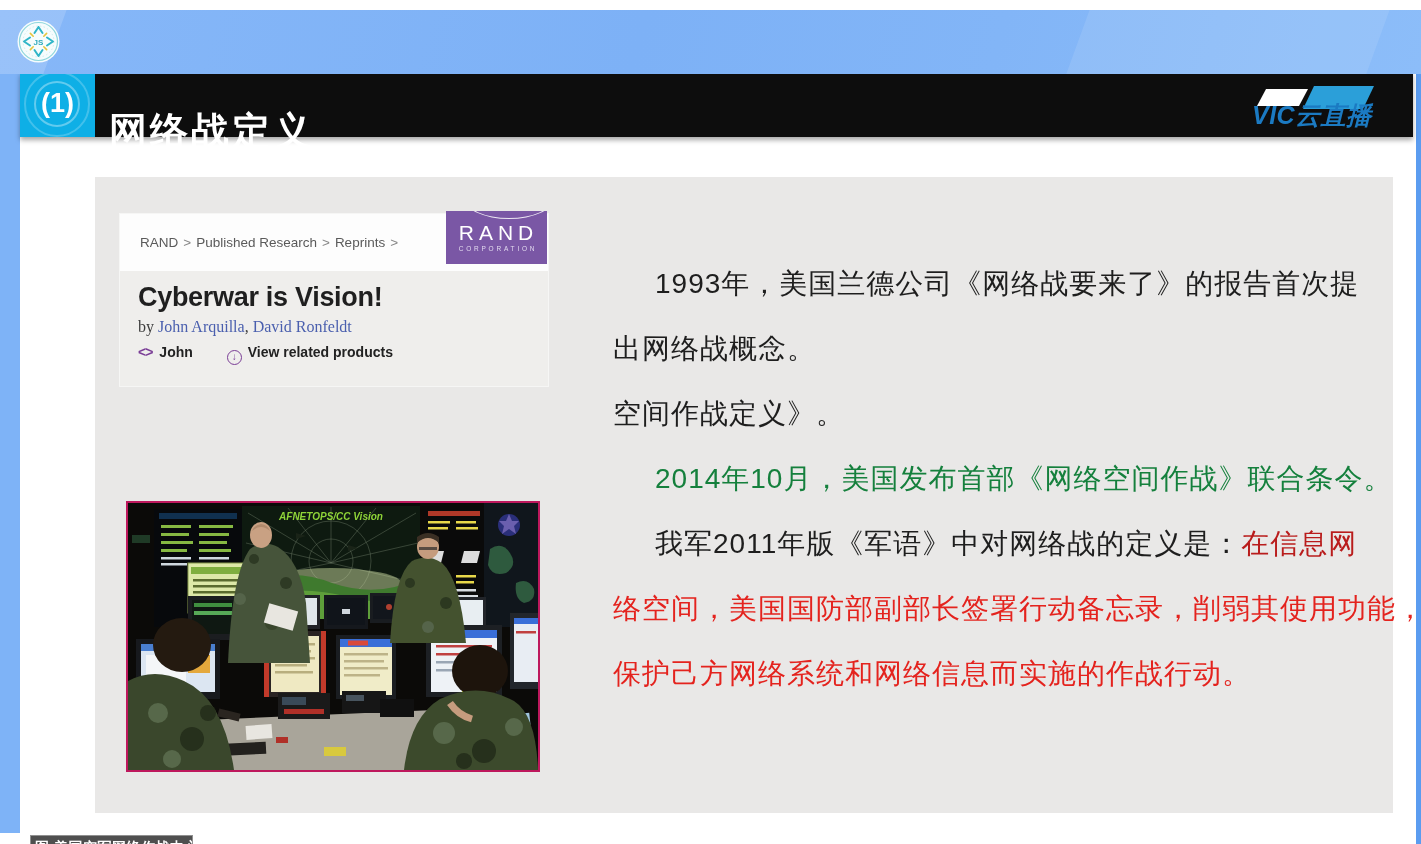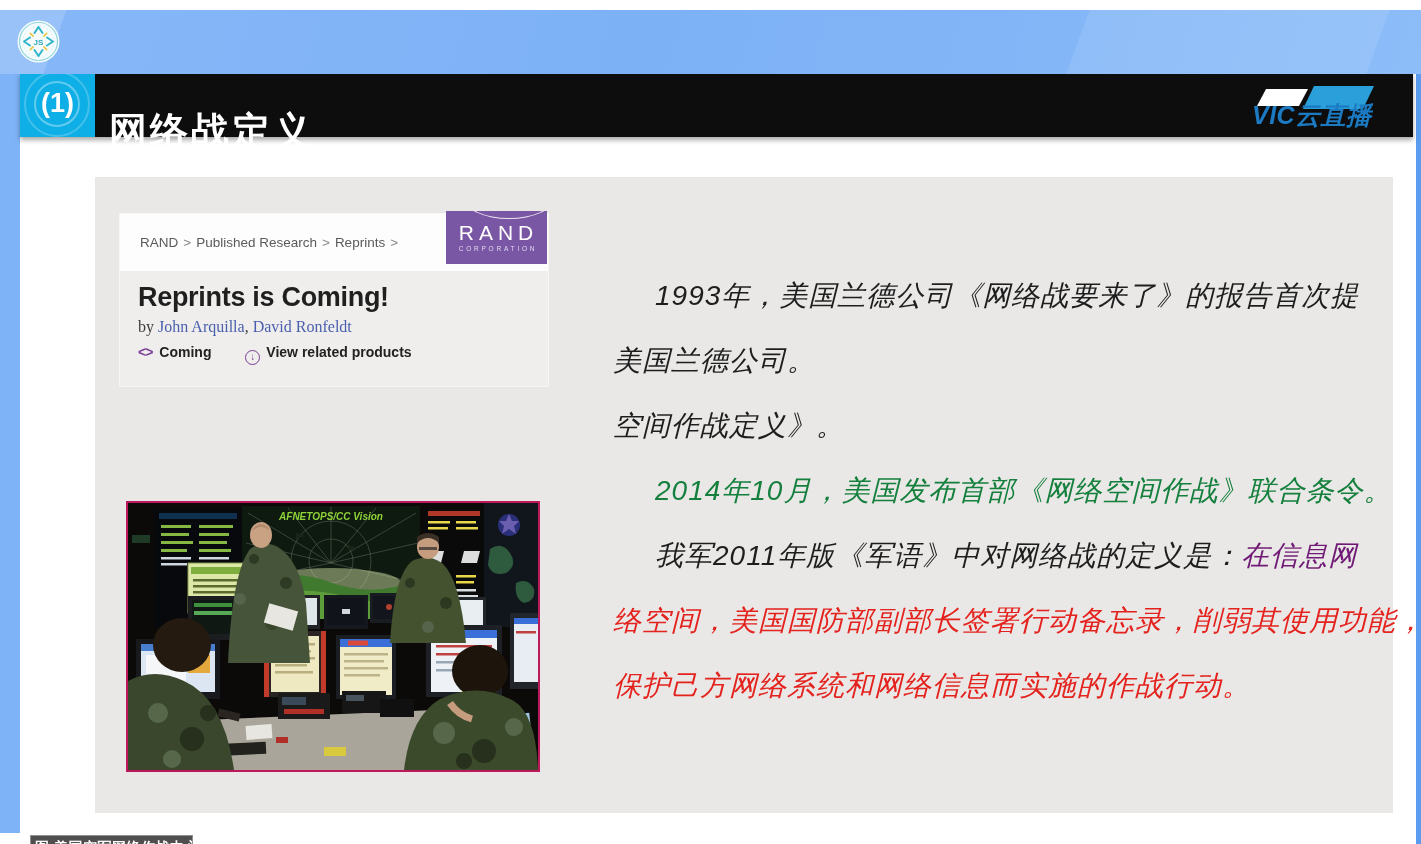--- a/index.html
+++ b/index.html
@@ -65,21 +65,21 @@
   .icon-code { color:#7a3d96; letter-spacing:-1px; margin-right:7px; font-size:14px; }
   .icon-circle-down { display:inline-block; width:15px; height:15px; border:1.6px solid #7a3d96;
     border-radius:50%; color:#7a3d96; font-size:10px; line-height:12px; text-align:center;
     margin:0 6px 0 30px; vertical-align:-3px; font-weight:bold; }
 
   
   .photo-frame { position:absolute; left:31px; top:324px; width:414px; height:271px;
     background:#be185d; padding:2px; }
 
   
-  .slide-text { position:absolute; left:518px; top:86px; width:800px;font-style:italic; }
+  .slide-text { position:absolute; left:518px; top:74px; width:800px; }
   .text-line { height:65px; line-height:65px; font-size:28px; white-space:nowrap;
     color:#1e1e1e; letter-spacing:1px; }
   .text-line.indent { padding-left:42px; }
 
   
   .bottom-caption { position:absolute; left:30px; top:835px; width:163px; height:9px;
     background:#4f4f4f; border:1px solid #909090; border-bottom:none; overflow:hidden; }
   .bottom-caption span { display:block; color:#ffffff; font-size:14px; font-weight:bold;
     margin:3px 0 0 4px; letter-spacing:0.5px; white-space:nowrap; }
 </style>
@@ -134,26 +134,26 @@
 
   <div class="rand-card">
     <div class="rand-top">
       <div class="breadcrumb"><span class="bc-item">RAND</span><span class="bc-sep">&gt;</span><span class="bc-item">Published Research</span><span class="bc-sep">&gt;</span><span class="bc-item">Reprints</span><span class="bc-sep">&gt;</span></div>
       <div class="rand-logo">
         <div class="arc"></div>
         <div class="l1">RAND</div>
         <div class="l2">CORPORATION</div>
       </div>
     </div>
-    <div class="rand-title">Reprints is Coming!</div>
+    <div class="rand-title">Cyberwar is Vision!</div>
     <div class="rand-byline">
       <span>by </span><span><span class="author-link">John Arquilla</span>, <span class="author-link">David Ronfeldt</span></span>
     </div>
     <div class="rand-actions">
-      <span><span class="icon-code">&lt;&gt;</span><span>Coming</span></span>
+      <span><span class="icon-code">&lt;&gt;</span><span>John</span></span>
       <span><span class="icon-circle-down">↓</span><span>View related products</span></span>
     </div>
   </div>
 
   <div class="photo-frame">
     <svg width="410" height="267" viewBox="0 0 410 267">
       <rect width="410" height="267" fill="#0b0a08"></rect>
 
       <rect x="4" y="32" width="18" height="8" fill="#1f3a26"></rect>
 
@@ -335,24 +335,24 @@
           <circle cx="356" cy="248" r="12" fill="#26301c"></circle>
         <circle cx="386" cy="224" r="9" fill="#57684a"></circle>
           <circle cx="336" cy="258" r="8" fill="#26301c"></circle>
         <path d="M322 200 Q330 212 344 216" stroke="#c59c7e" stroke-width="7" fill="none"></path>
       </g>
     </svg>
   </div>
 
   <div class="slide-text">
       <div class="text-line indent"><span style="color: rgb(30, 30, 30);">1993年，美国兰德公司《网络战要来了》的报告首次提</span></div>
-      <div class="text-line"><span style="color: rgb(30, 30, 30);">美国兰德公司。</span></div>
+      <div class="text-line"><span style="color: rgb(30, 30, 30);">出网络战概念。</span></div>
       <div class="text-line"><span style="color: rgb(30, 30, 30);">空间作战定义》。</span></div>
       <div class="text-line indent"><span style="color: #15803d;">2014年10月，美国发布首部《网络空间作战》联合条令。</span></div>
-      <div class="text-line indent"><span style="color: rgb(30, 30, 30);">我军2011年版《军语》中对网络战的定义是：</span><span style="color: #701a75;">在信息网</span></div>
+      <div class="text-line indent"><span style="color: rgb(30, 30, 30);">我军2011年版《军语》中对网络战的定义是：</span><span style="color: #b91c1c;">在信息网</span></div>
       <div class="text-line"><span style="color: rgb(228, 35, 30);">络空间，美国国防部副部长签署行动备忘录，削弱其使用功能，</span></div>
       <div class="text-line"><span style="color: rgb(228, 35, 30);">保护己方网络系统和网络信息而实施的作战行动。</span></div>
     </div>
 </div>
 
 <div class="bottom-caption">
   <span>图 美国空军网络作战中心</span>
 </div>
 
 </body></html>

